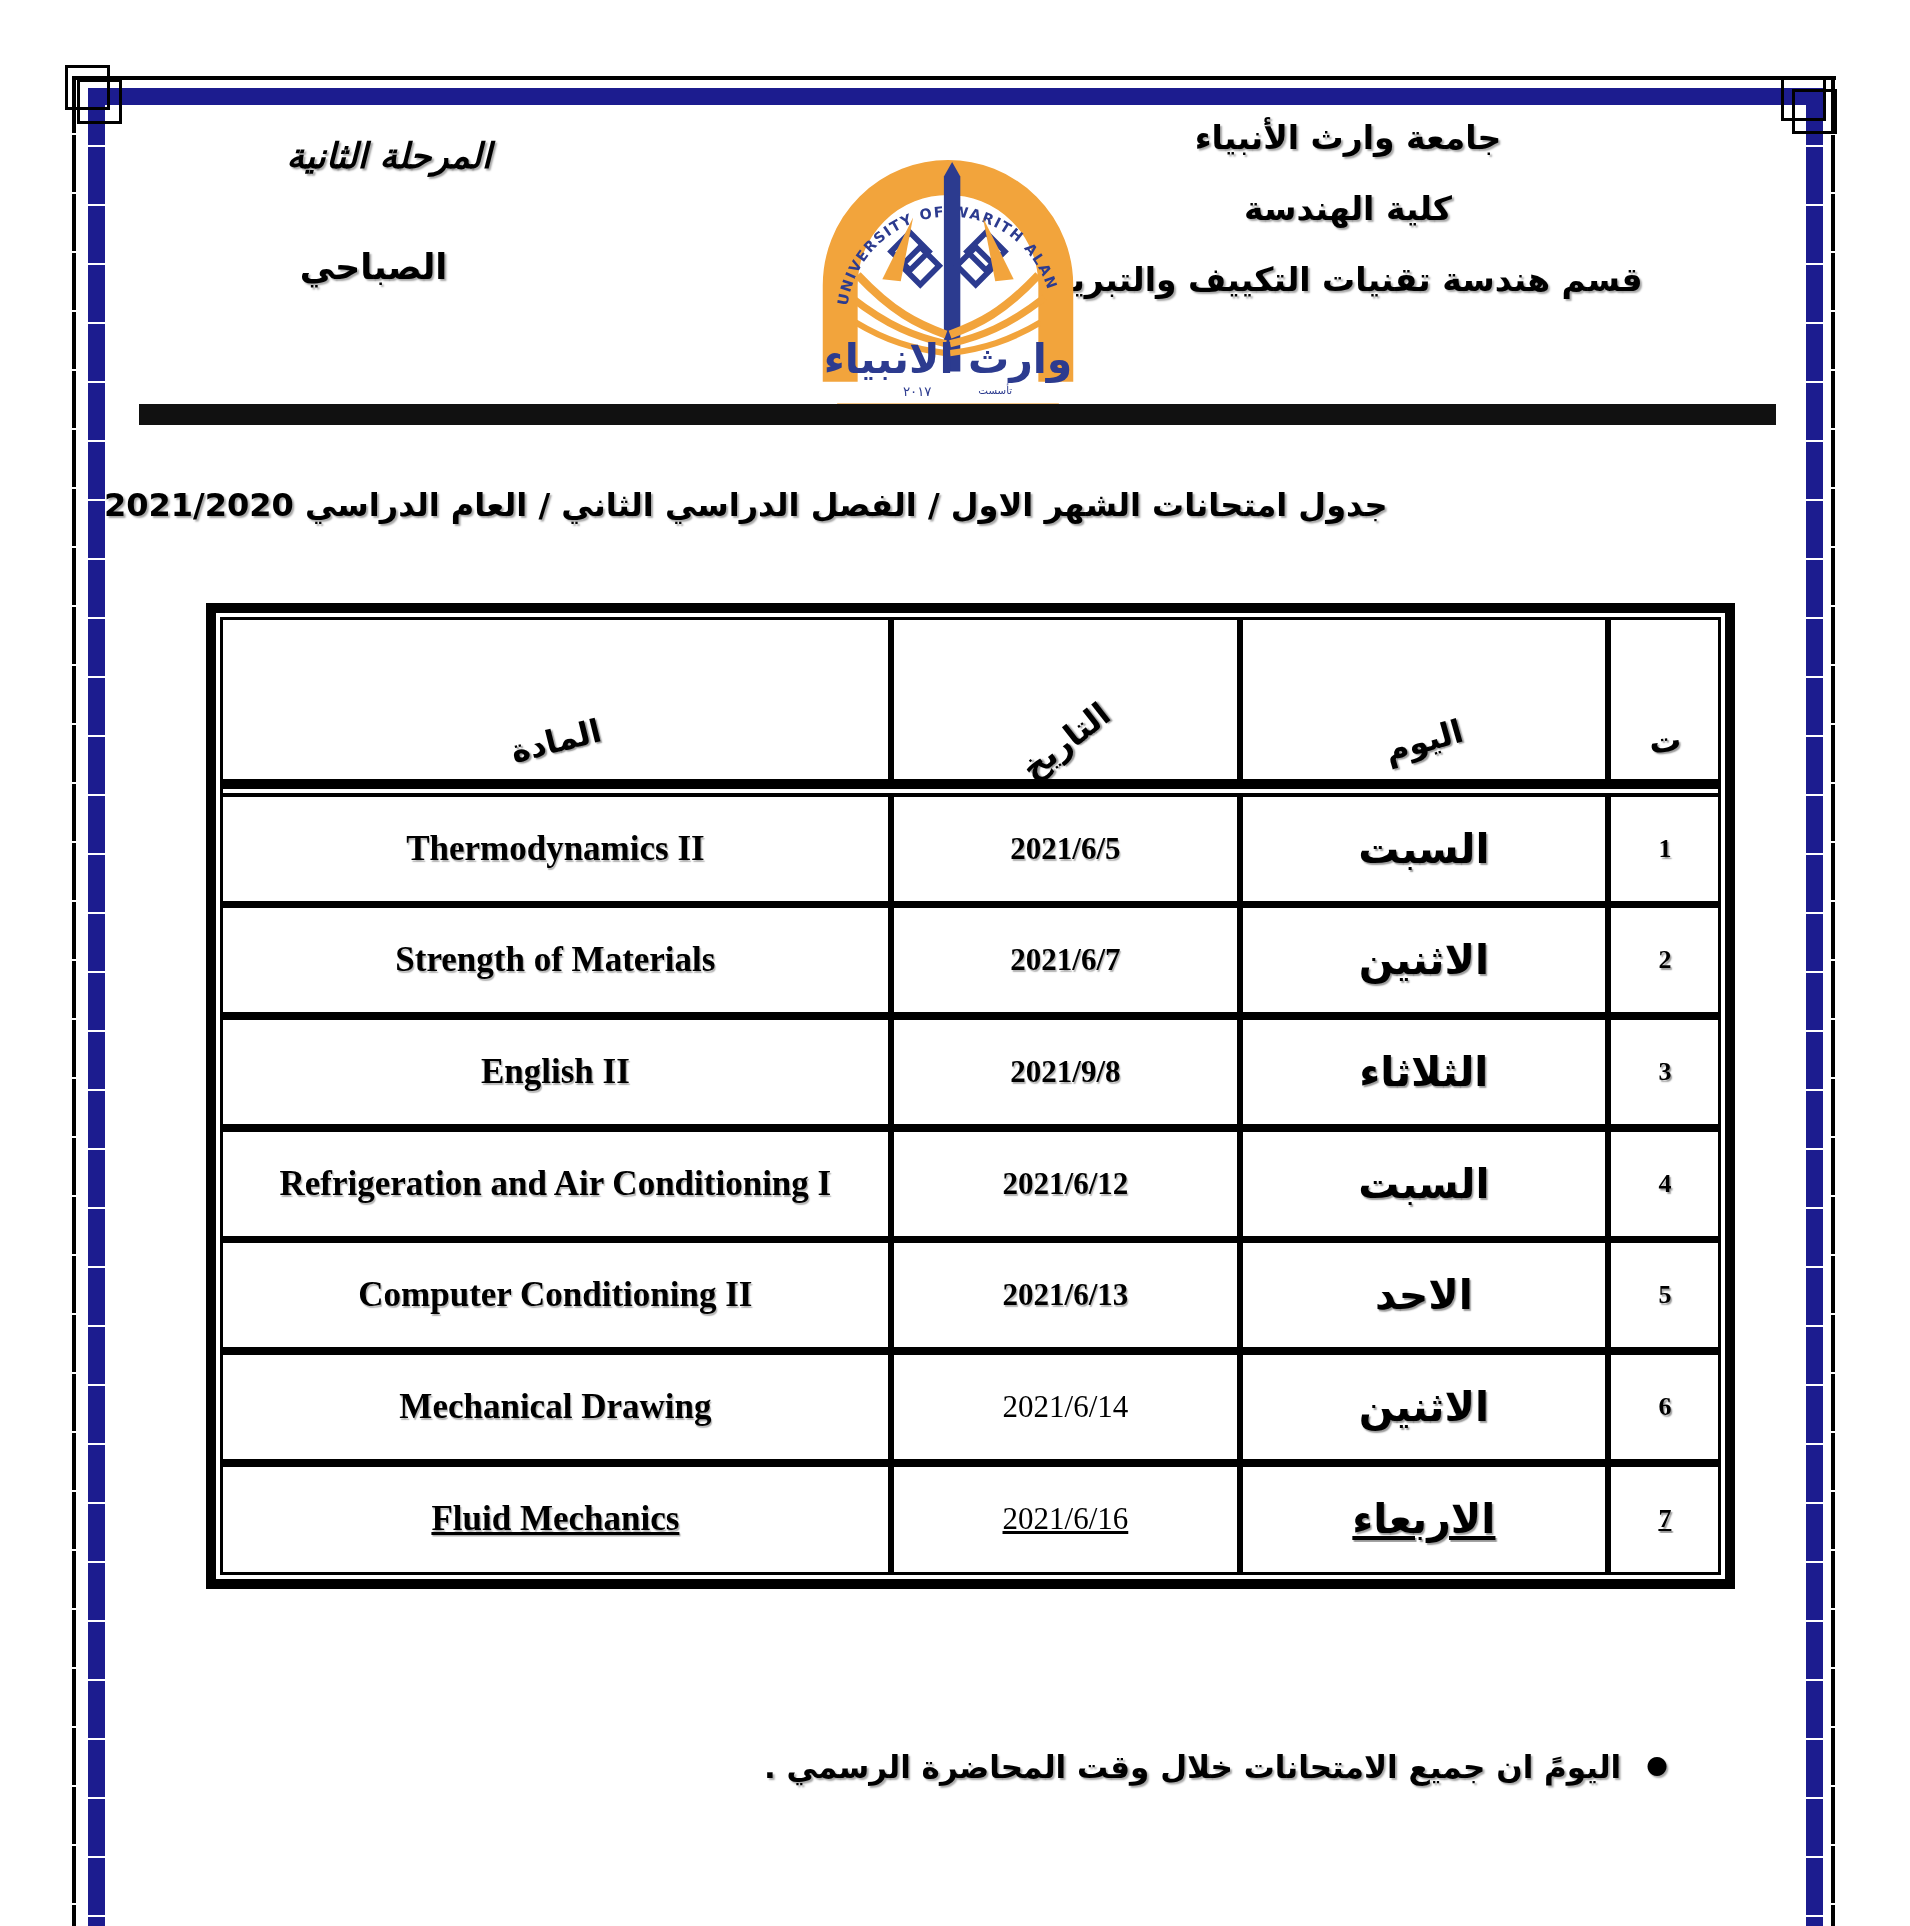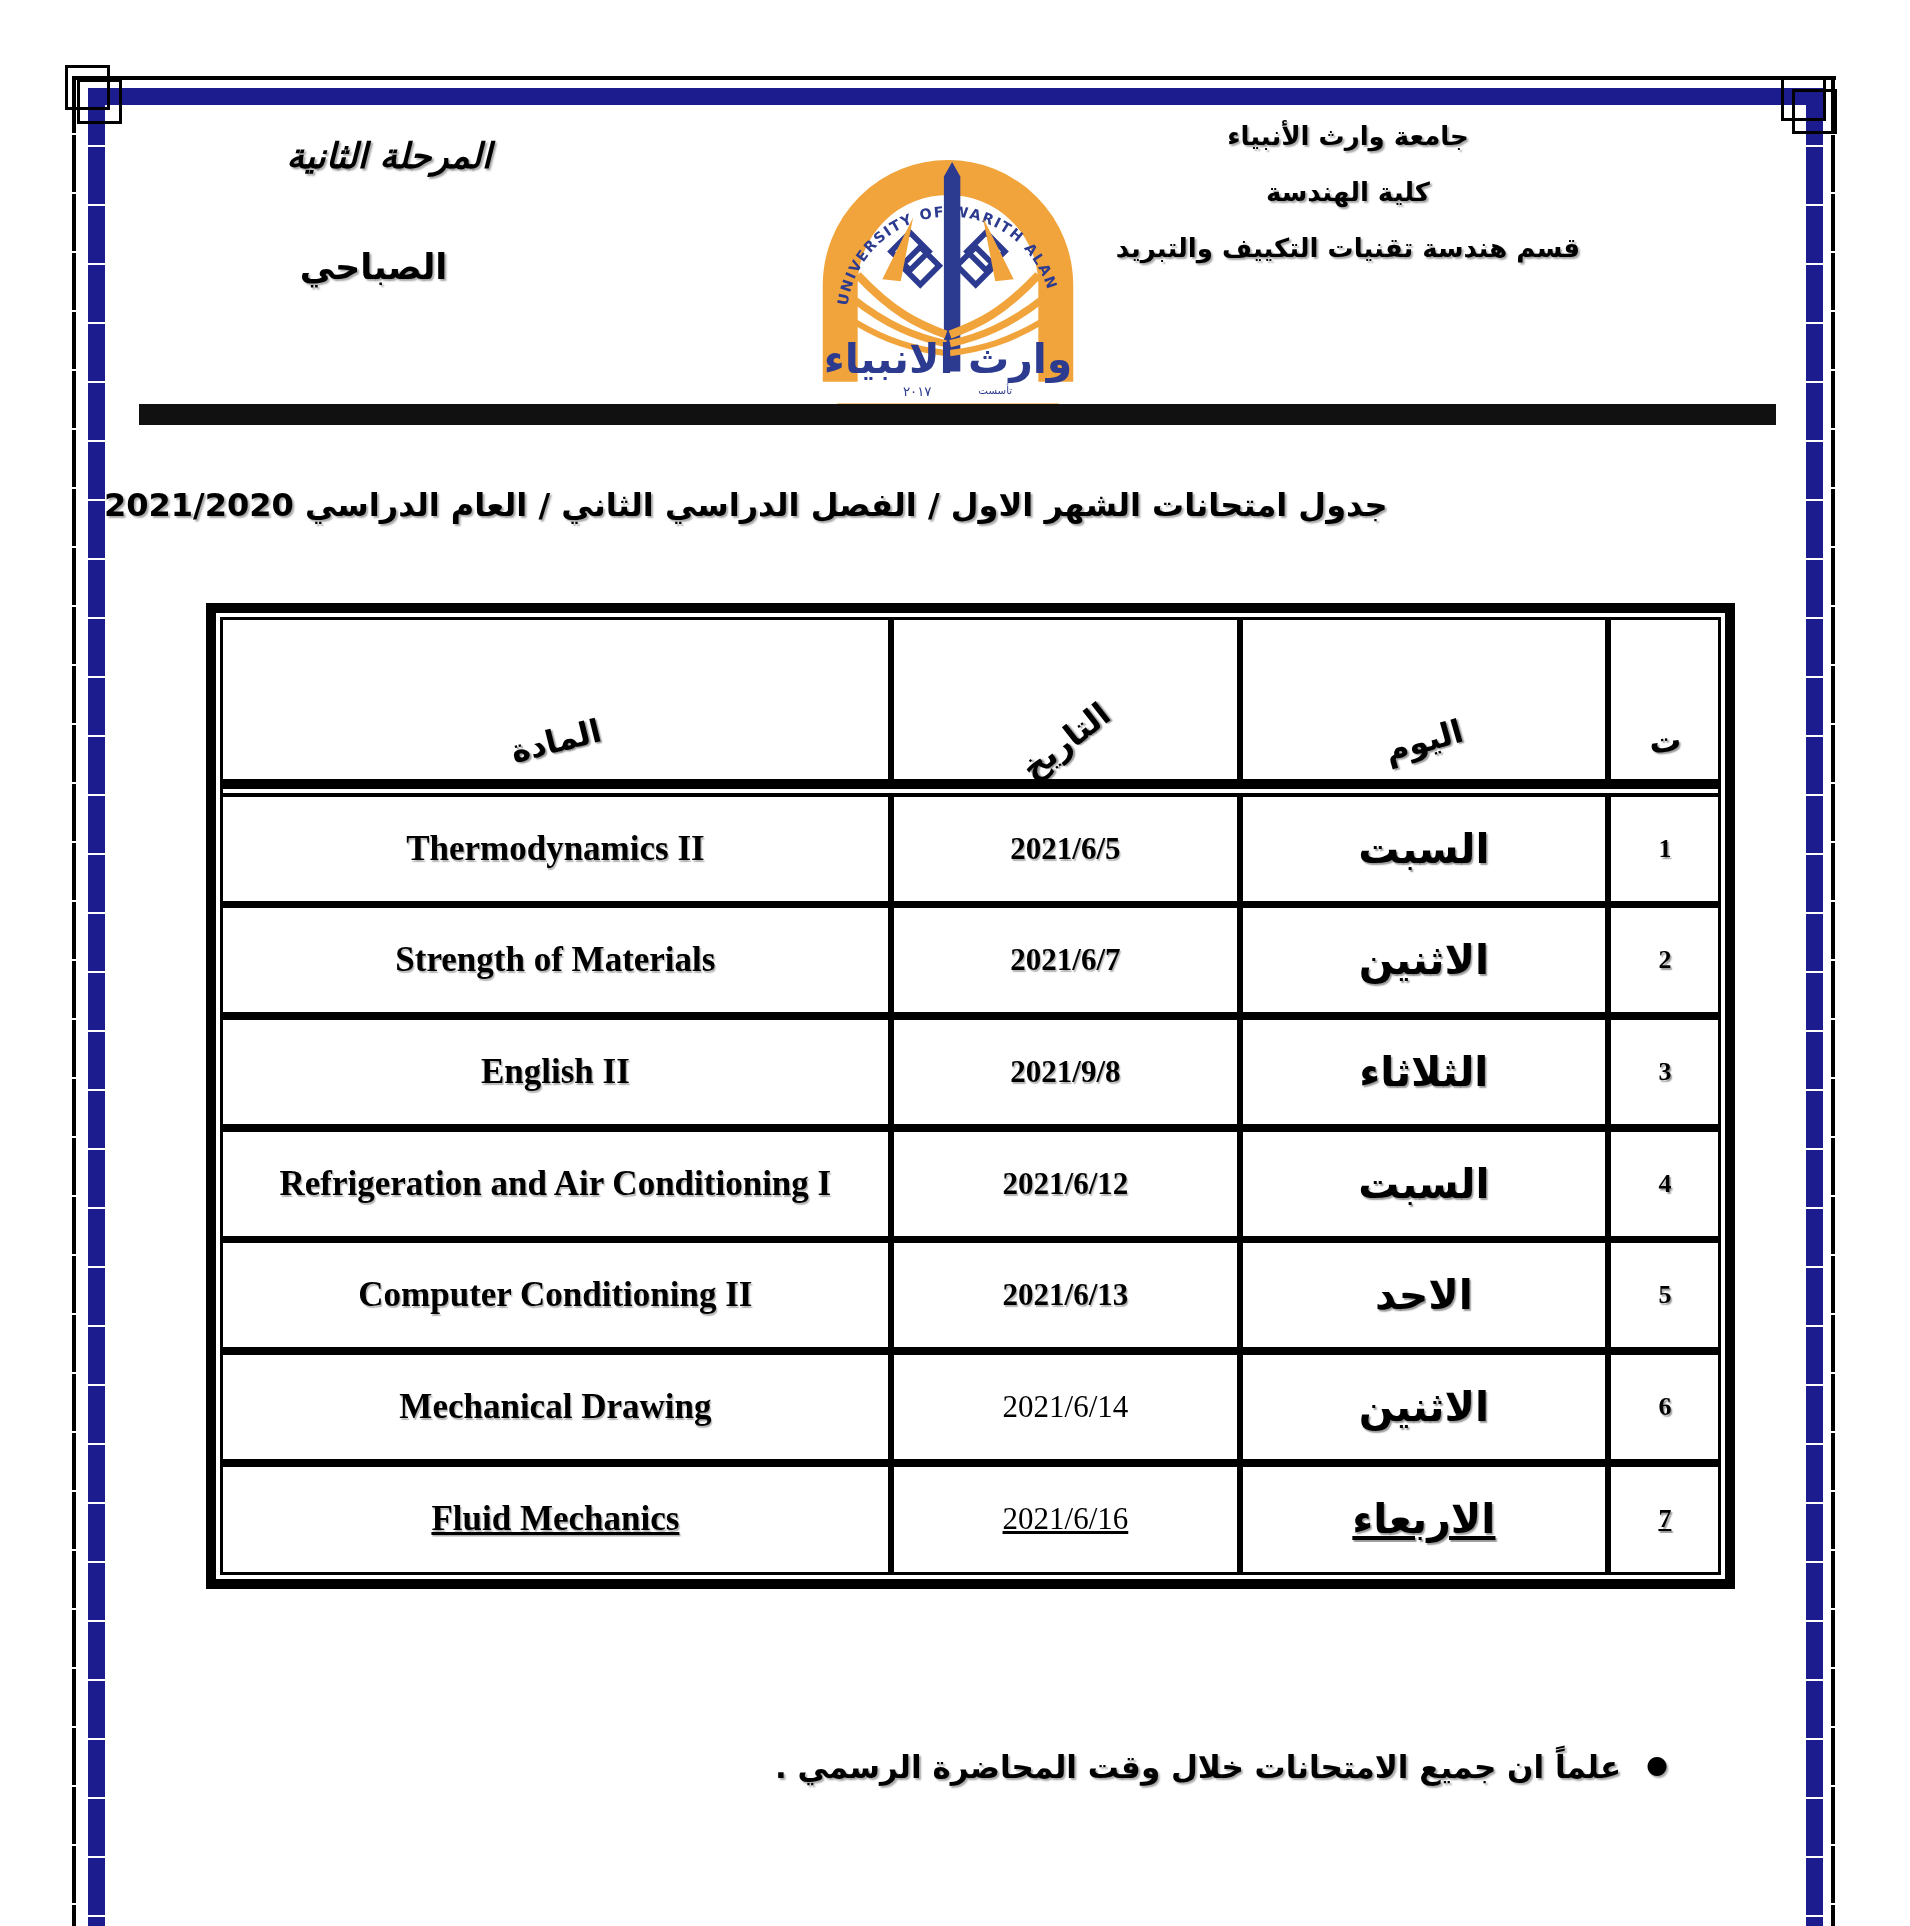--- a/index.html
+++ b/index.html
@@ -15,22 +15,22 @@
      background:repeating-linear-gradient(to bottom,#1c1c8f 0 57px,#ffffff 57px 59px);}
   .thin{position:absolute;background:#000;}
   .thin-top{left:72px;top:76px;width:1764px;height:3.5px;}
   .thin-left{left:72px;top:76px;width:3.5px;height:2504px;
      background:repeating-linear-gradient(to bottom,#000 0 57px,#ffffff 57px 59px);}
   .thin-right{left:1831px;top:76px;width:3.5px;height:2504px;
      background:repeating-linear-gradient(to bottom,#000 0 57px,#ffffff 57px 59px);}
   .corner{position:absolute;width:39px;height:39px;border:3.5px solid #000;background:transparent;}
 
   
-  .uni-block{position:absolute;left:1009px;top:109px;width:678px;text-align:center;
-     font-size:26px;font-weight:bold;line-height:2.15;direction:rtl;
+  .uni-block{position:absolute;left:1009px;top:103px;width:678px;text-align:center;
+     font-size:33px;font-weight:bold;line-height:2.15;direction:rtl;
      text-shadow:1.9px 2.3px 1.9px rgba(0,0,0,0.35);}
   .stage-line{position:absolute;text-align:center;font-size:35px;font-weight:bold;direction:rtl;
      text-shadow:1.9px 2.3px 1.9px rgba(0,0,0,0.35);}
   .stage-1{left:208px;top:136px;width:362px;font-style:italic;}
   .stage-2{left:208px;top:247px;width:331px;}
   .logo-wrap{position:absolute;left:794px;top:123px;width:308px;height:300px;}
   .divider{position:absolute;left:139px;top:404px;width:1637px;height:21px;background:#111;}
 
   
   .doc-title{position:absolute;left:104px;top:486px;width:1703px;text-align:left;direction:rtl;
@@ -269,17 +269,17 @@
           </div>
         <div class="cell b">
             <span class="num">7</span>
           </div>
       </div>
 
     </div>
   </div>
 
   <div class="note">
-    <span class="bullet">●</span><span>علماً ان جميع الامتحانات خلال وقت المحاضرة الرسمي .</span>
+    <span class="bullet">●</span><span>اليومً ان جميع الامتحانات خلال وقت المحاضرة الرسمي .</span>
   </div>
 
 </div>
 
 
 </body></html>

